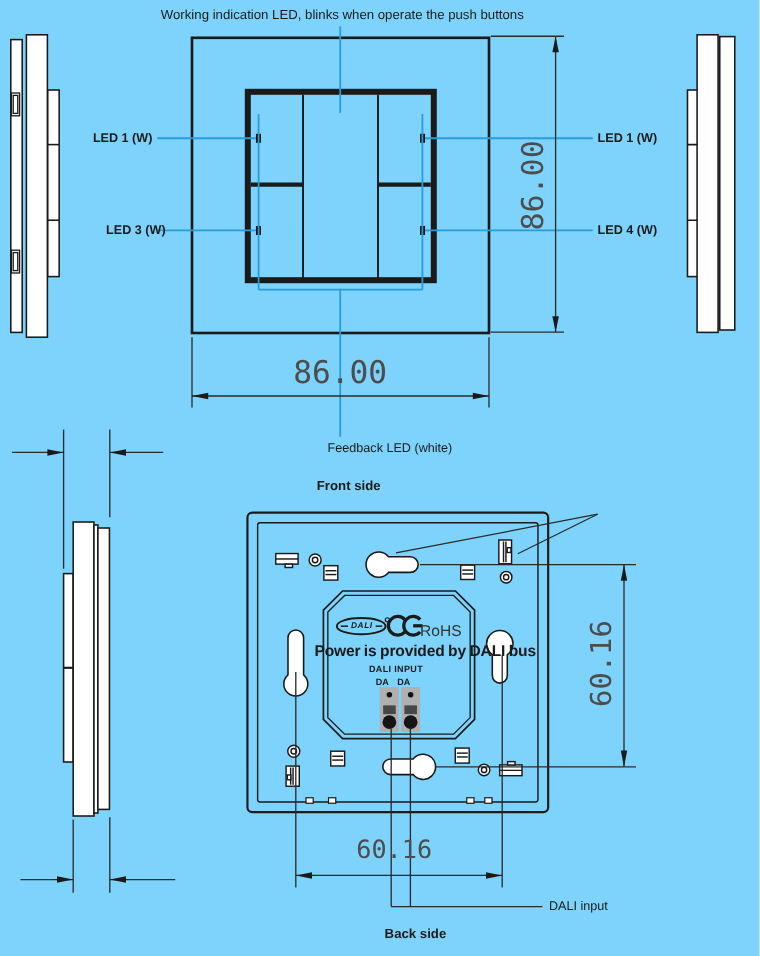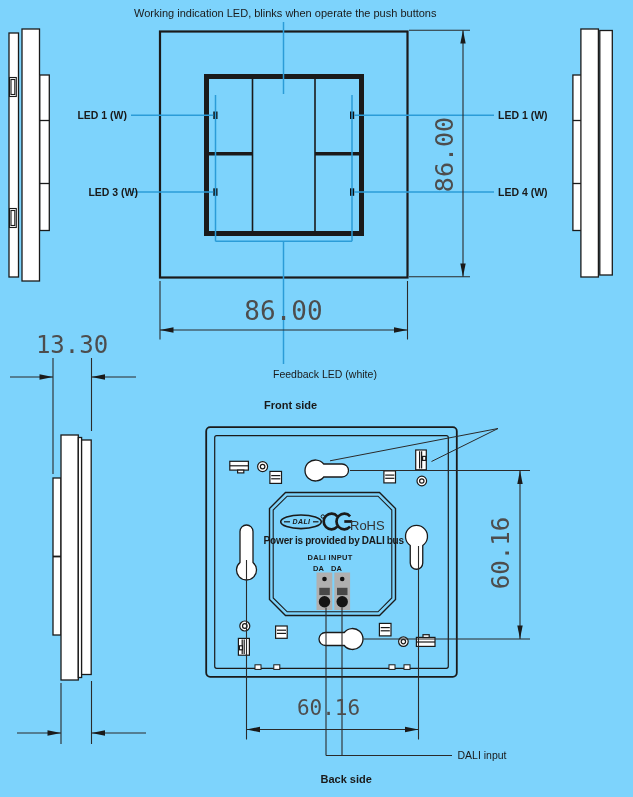--- a/index.html
+++ b/index.html
@@ -248,29 +248,28 @@
   <div class="abs lbl lbl-b" style="left:498px;top:108.5px;font-size:10.5px;">LED 1 (W)</div>
   <div class="abs lbl lbl-b" style="left:73px;top:186px;width:54px;text-align:right;font-size:10.5px;margin-left:11px;">LED 3 (W)</div>
   <div class="abs lbl lbl-b" style="left:498px;top:186px;font-size:10.5px;">LED 4 (W)</div>
 
   <div class="abs dim rot" style="left:399px;top:140px;width:90px;font-size:25px;">86.00</div>
   <div class="abs dim" style="left:223.5px;top:295.5px;width:120px;font-size:26px;">86.00</div>
 
   <div class="abs lbl" style="left:230px;top:368px;font-size:10.5px;margin-left:43px;">Feedback LED (white)</div>
   <div class="abs lbl lbl-b" style="left:264px;top:399px;">Front side</div>
 
-  <div class="abs dim" style="left:22px;top:331px;width:100px;font-size:24px;">13.30</div>
 
 
   <div class="abs dim rot" style="left:451px;top:539px;width:100px;font-size:24px;">60.16</div>
   <div class="abs dim" style="left:278.5px;top:695.5px;width:100px;font-size:21px;">60.16</div>
 
   <div class="abs lbl" style="left:457.5px;top:748.5px;font-size:10.5px;">DALI input</div>
   <div class="abs lbl lbl-b" style="left:320.5px;top:772.5px;">Back side</div>
 
   <div class="abs lbl" style="left:291px;top:517.8px;width:21px;text-align:center;font-size:7px;font-weight:700;font-style:italic;letter-spacing:.4px;">DALI</div>
   <div class="abs lbl" style="left:350px;top:518px;font-size:13px;color:#333;">RoHS</div>
-  <div class="abs lbl lbl-b" style="left:262px;top:535px;width:142px;text-align:right;font-size:10px;letter-spacing:-0.15px;word-spacing:-0.5px;">Power is provided by DALI bus</div>
+  <div class="abs lbl lbl-b" style="left:262px;top:535px;width:142px;text-align:center;font-size:13px;letter-spacing:-0.15px;word-spacing:-0.5px;">Power is provided by DALI bus</div>
   <div class="abs lbl lbl-b" style="left:300px;top:553px;width:60px;text-align:center;font-size:7.5px;letter-spacing:.3px;">DALI INPUT</div>
   <div class="abs lbl lbl-b" style="left:306.5px;top:563.5px;width:24px;text-align:center;font-size:7.5px;">DA</div>
   <div class="abs lbl lbl-b" style="left:324.5px;top:563.5px;width:24px;text-align:center;font-size:7.5px;">DA</div>
 
 </div>
 
 </body></html>

